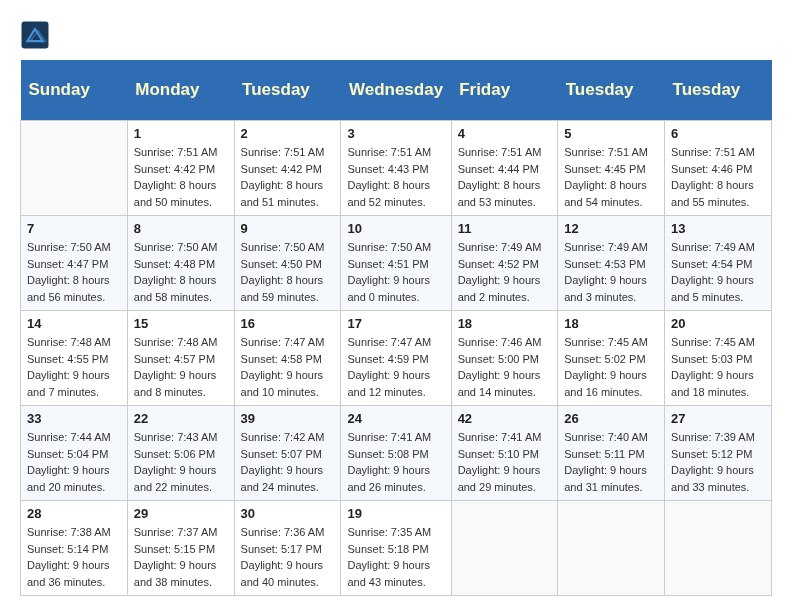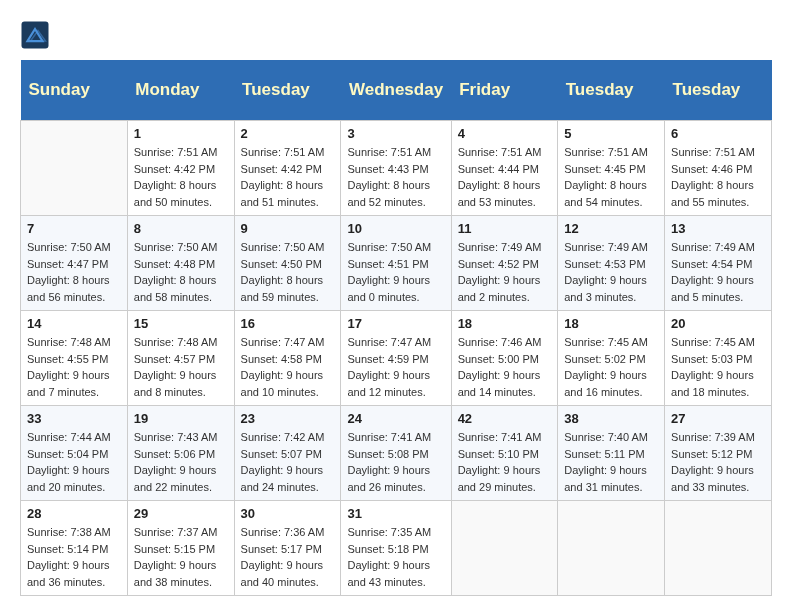--- a/index.html
+++ b/index.html
@@ -206,37 +206,37 @@
           <span class="day-number">20</span>
           <div class="day-info">Sunrise: 7:45 AM<br>Sunset: 5:03 PM<br>Daylight: 9 hours and 18 minutes.</div>
         </td>
       </tr>
       <tr>
         <td>
           <span class="day-number">33</span>
           <div class="day-info">Sunrise: 7:44 AM<br>Sunset: 5:04 PM<br>Daylight: 9 hours and 20 minutes.</div>
         </td>
         <td>
-          <span class="day-number">19</span>
+          <span class="day-number">22</span>
           <div class="day-info">Sunrise: 7:43 AM<br>Sunset: 5:06 PM<br>Daylight: 9 hours and 22 minutes.</div>
         </td>
         <td>
-          <span class="day-number">23</span>
+          <span class="day-number">39</span>
           <div class="day-info">Sunrise: 7:42 AM<br>Sunset: 5:07 PM<br>Daylight: 9 hours and 24 minutes.</div>
         </td>
         <td>
           <span class="day-number">24</span>
           <div class="day-info">Sunrise: 7:41 AM<br>Sunset: 5:08 PM<br>Daylight: 9 hours and 26 minutes.</div>
         </td>
         <td>
           <span class="day-number">42</span>
           <div class="day-info">Sunrise: 7:41 AM<br>Sunset: 5:10 PM<br>Daylight: 9 hours and 29 minutes.</div>
         </td>
         <td>
-          <span class="day-number">38</span>
+          <span class="day-number">26</span>
           <div class="day-info">Sunrise: 7:40 AM<br>Sunset: 5:11 PM<br>Daylight: 9 hours and 31 minutes.</div>
         </td>
         <td>
           <span class="day-number">27</span>
           <div class="day-info">Sunrise: 7:39 AM<br>Sunset: 5:12 PM<br>Daylight: 9 hours and 33 minutes.</div>
         </td>
       </tr>
       <tr>
         <td>
           <span class="day-number">28</span>
@@ -244,21 +244,21 @@
         </td>
         <td>
           <span class="day-number">29</span>
           <div class="day-info">Sunrise: 7:37 AM<br>Sunset: 5:15 PM<br>Daylight: 9 hours and 38 minutes.</div>
         </td>
         <td>
           <span class="day-number">30</span>
           <div class="day-info">Sunrise: 7:36 AM<br>Sunset: 5:17 PM<br>Daylight: 9 hours and 40 minutes.</div>
         </td>
         <td>
-          <span class="day-number">31</span>
+          <span class="day-number">19</span>
           <div class="day-info">Sunrise: 7:35 AM<br>Sunset: 5:18 PM<br>Daylight: 9 hours and 43 minutes.</div>
         </td>
         <td class="empty-cell"></td>
         <td class="empty-cell"></td>
         <td class="empty-cell"></td>
       </tr>
     </tbody>
 </table>
 
 </body></html>

